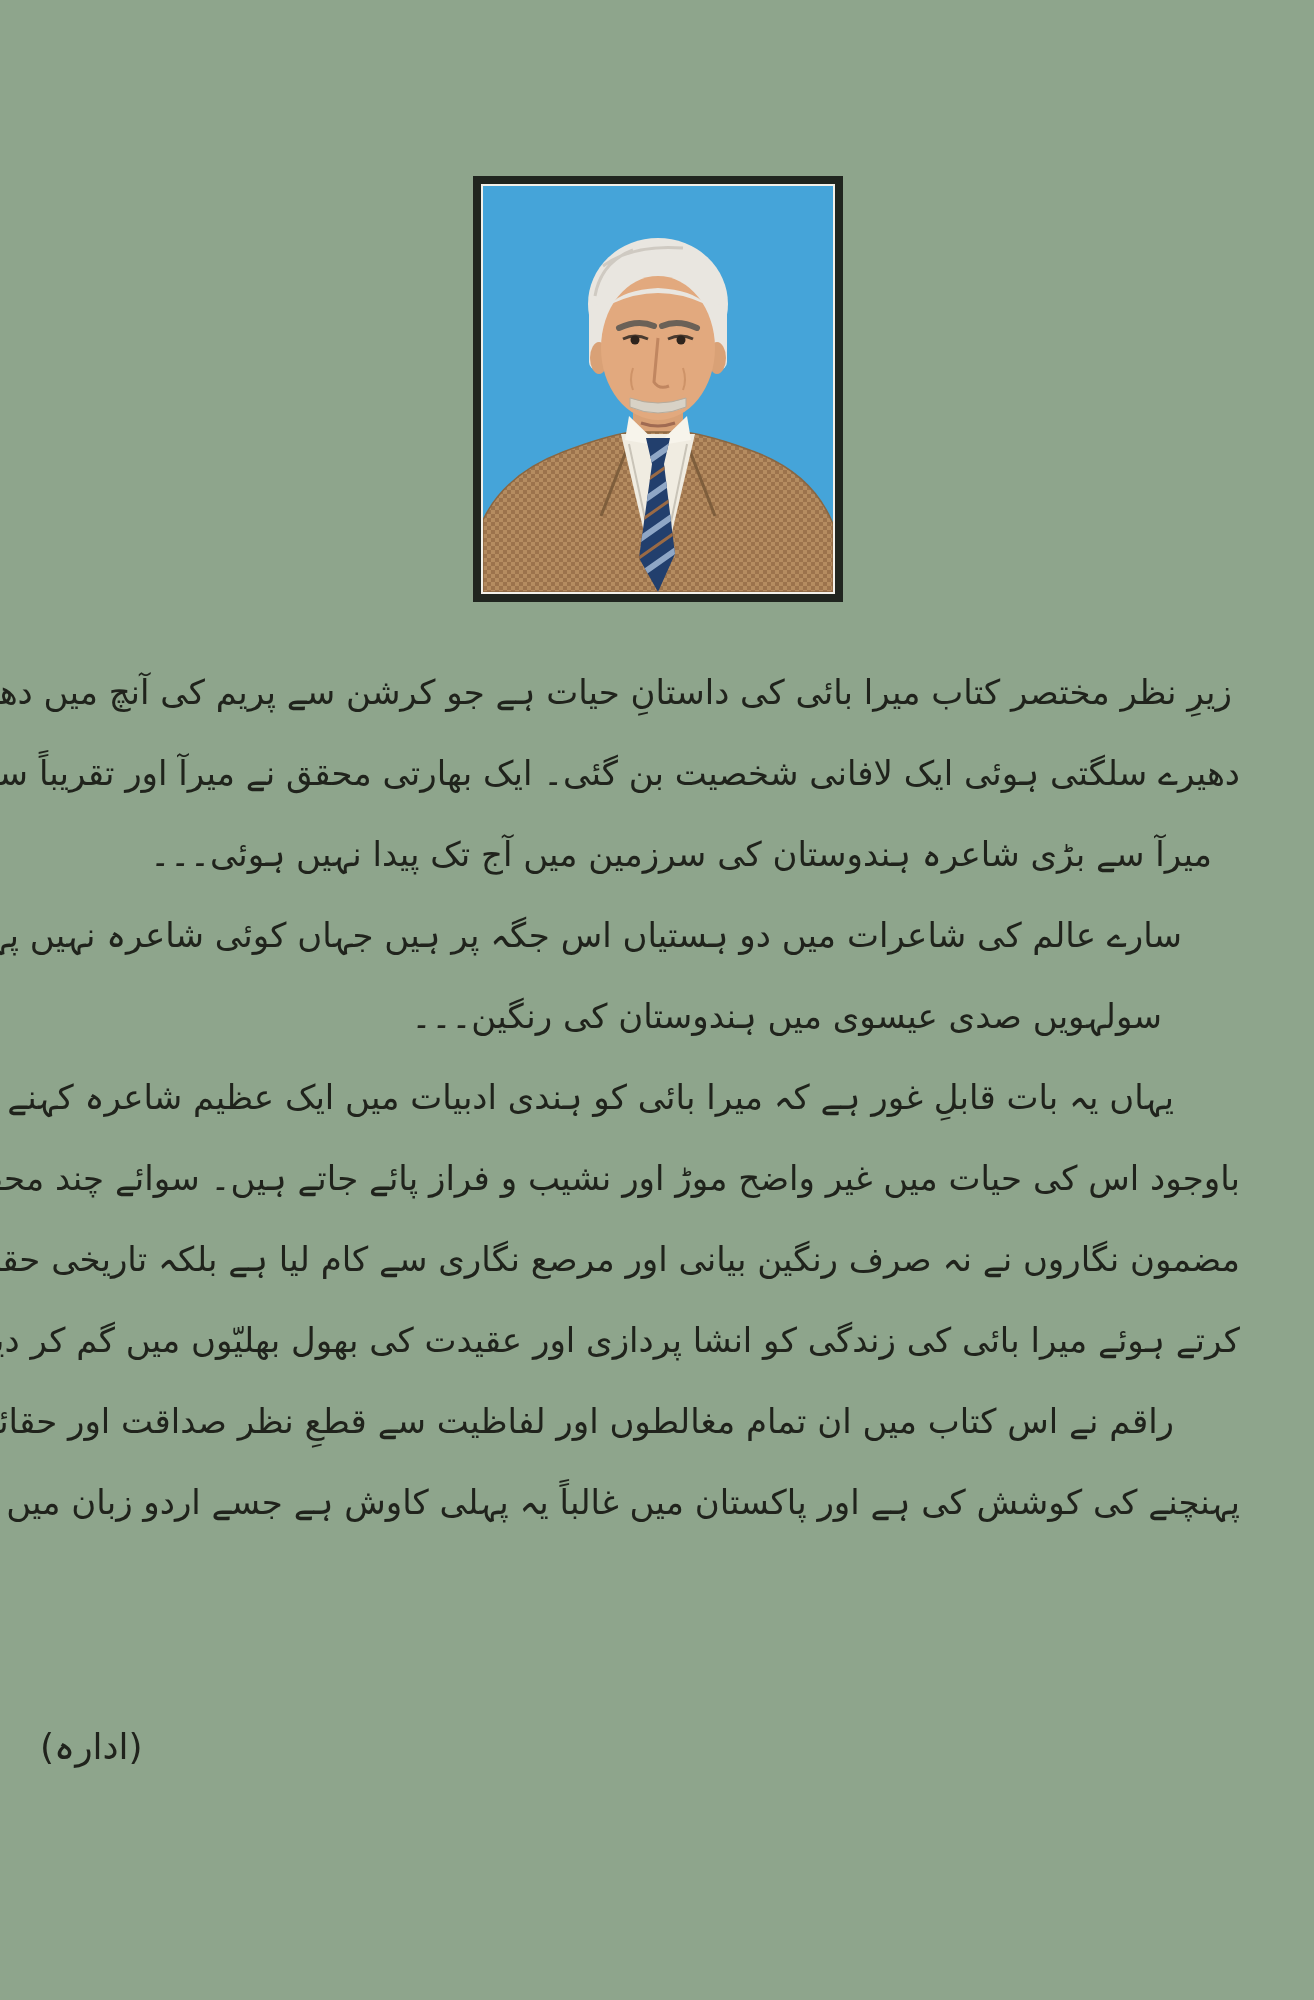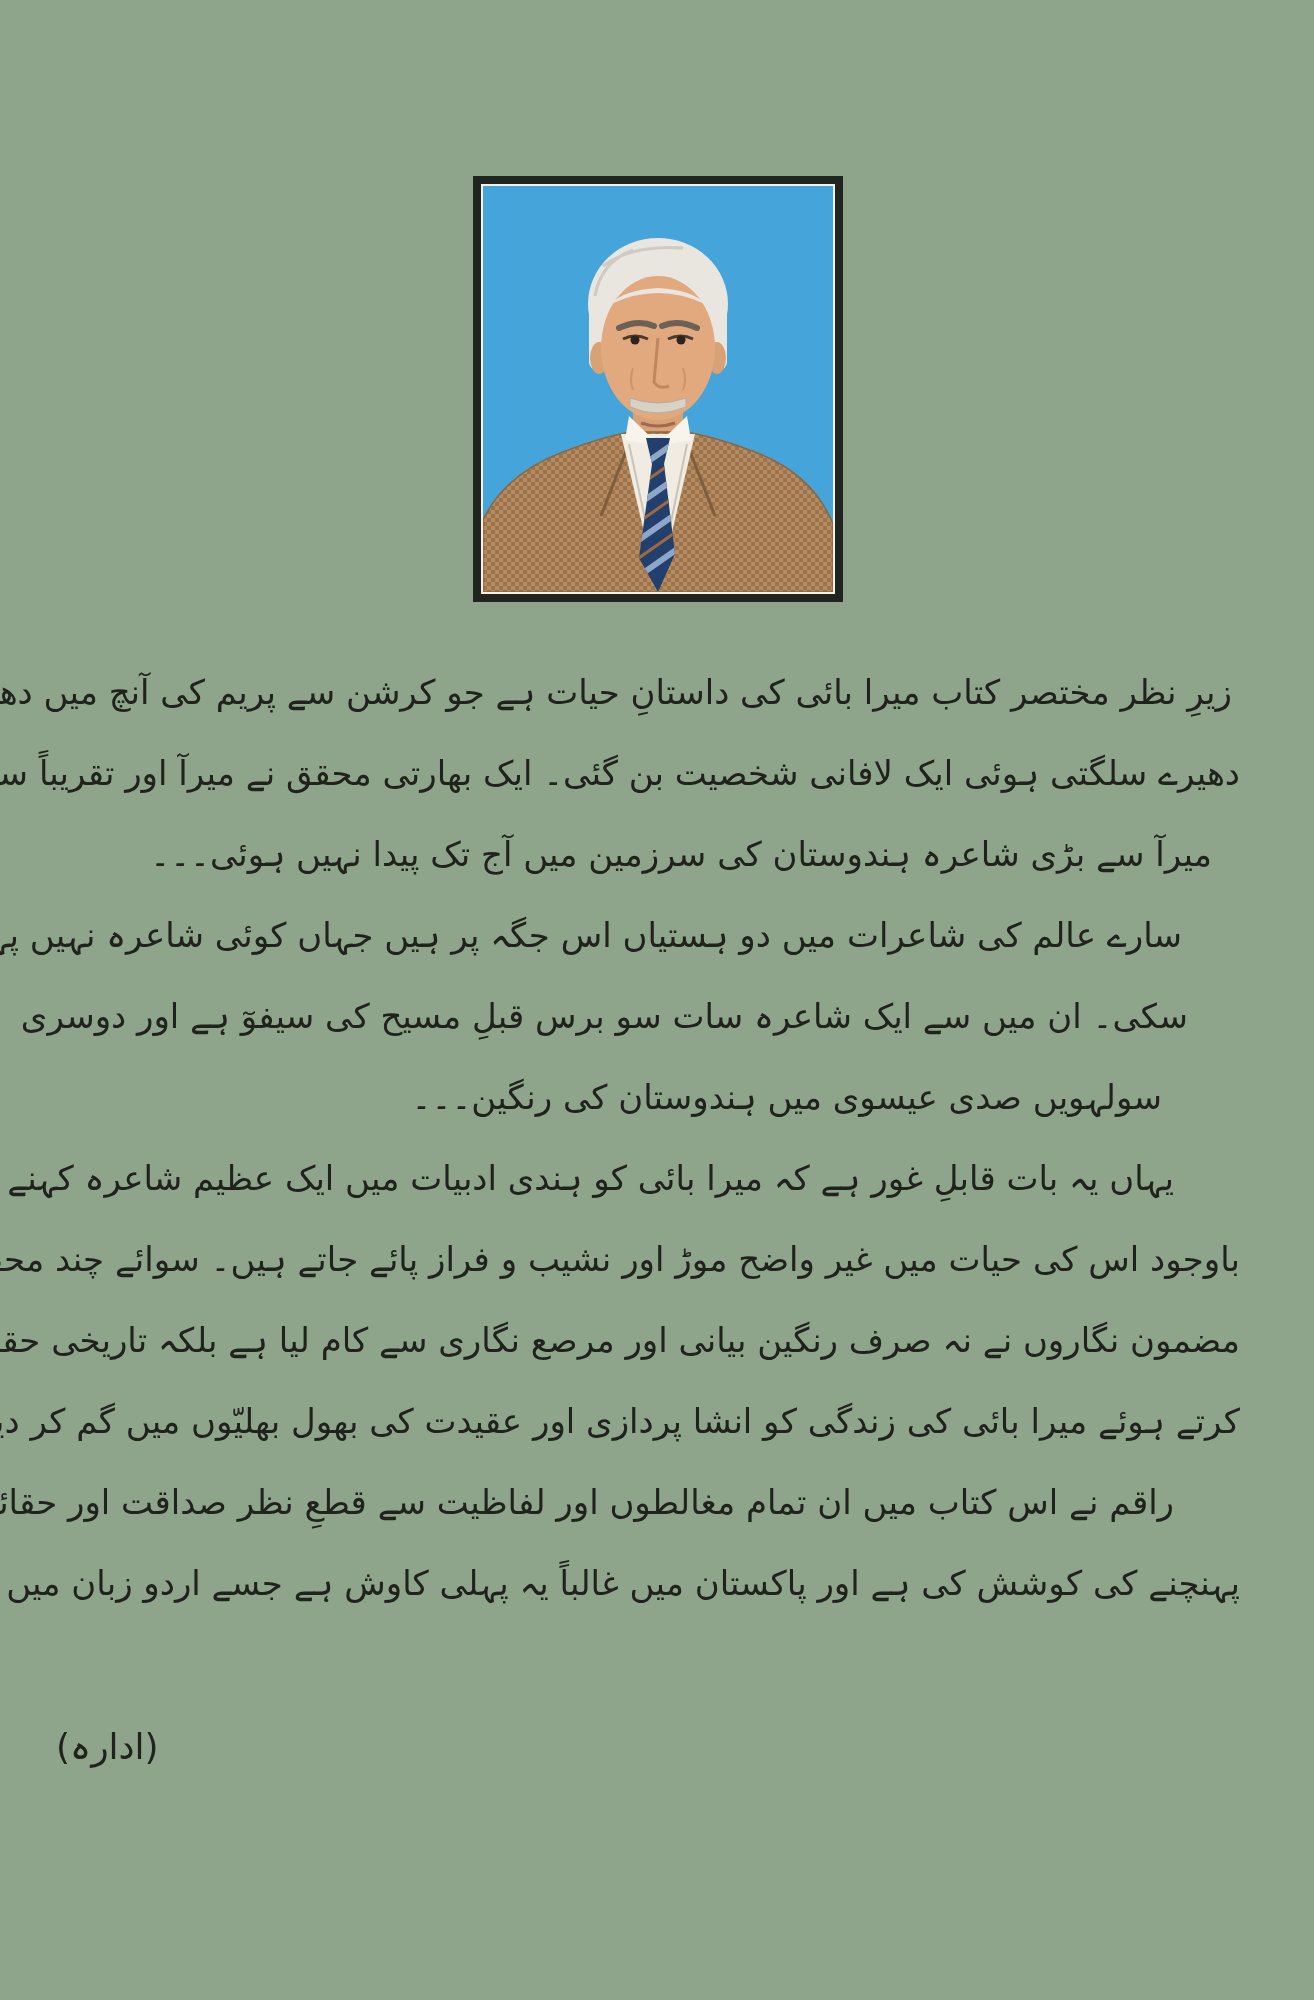--- a/index.html
+++ b/index.html
@@ -34,21 +34,21 @@
     text-align:right;
   }
   
   .ind-xs{padding-right:8px;}
   .q1{padding-right:28px;}
   .q2{padding-right:58px;}
   .q3{padding-right:52px;}
   .q4{padding-right:78px;}
   .pfirst{padding-right:66px;}
   .colophon{
-    position:absolute;left:56px;top:1712px;
+    position:absolute;left:40px;top:1712px;
     direction:rtl;
     font-size:36px;line-height:70px;
     color:#20231C;
   }
 </style>
 </head>
 <body>
 
 <div class="page">
 
@@ -107,21 +107,20 @@
       <path d="M158 237 Q175 243 192 237" stroke="#A06A52" stroke-width="3" fill="none"></path>
       <path d="M150 182 Q146 194 150 204 M200 182 Q204 194 200 204" stroke="#CE9368" stroke-width="2" fill="none"></path>
     </svg>
   </div>
 
   <div class="text-block">
     <div class="line ind-xs">زیرِ نظر مختصر کتاب میرا بائی کی داستانِ حیات ہے جو کرشن سے پریم کی آنچ میں دھیرے</div>
     <div class="line">دھیرے سلگتی ہوئی ایک لافانی شخصیت بن گئی۔ ایک بھارتی محقق نے میرآ اور تقریباً سات سو سال قبلِ مسیح</div>
     <div class="line q1">میرآ سے بڑی شاعرہ ہندوستان کی سرزمین میں آج تک پیدا نہیں ہوئی۔۔۔</div>
     <div class="line q2">سارے عالم کی شاعرات میں دو ہستیاں اس جگہ پر ہیں جہاں کوئی شاعرہ نہیں پہنچ</div>
-    <div class="line q3">سکی۔ ان میں سے ایک شاعرہ سات سو برس قبلِ مسیح کی سیفوٓ ہے اور دوسری</div>
     <div class="line q4">سولہویں صدی عیسوی میں ہندوستان کی رنگین۔۔۔</div>
     <div class="line pfirst">یہاں یہ بات قابلِ غور ہے کہ میرا بائی کو ہندی ادبیات میں ایک عظیم شاعرہ کہنے اور سمجھنے کے</div>
     <div class="line">باوجود اس کی حیات میں غیر واضح موڑ اور نشیب و فراز پائے جاتے ہیں۔ سوائے چند محققین کے اکثریتی</div>
     <div class="line">مضمون نگاروں نے نہ صرف رنگین بیانی اور مرصع نگاری سے کام لیا ہے بلکہ تاریخی حقائق کو سہواً یا ارادۃً مسخ</div>
     <div class="line">کرتے ہوئے میرا بائی کی زندگی کو انشا پردازی اور عقیدت کی بھول بھلیّوں میں گم کر دیا ہے۔</div>
     <div class="line pfirst">راقم نے اس کتاب میں ان تمام مغالطوں اور لفاظیت سے قطعِ نظر صداقت اور حقائق تک</div>
     <div class="line">پہنچنے کی کوشش کی ہے اور پاکستان میں غالباً یہ پہلی کاوش ہے جسے اردو زبان میں پیش کیا جا رہا ہے۔</div>
   </div>
 
   <div class="colophon">(ادارہ)</div>

